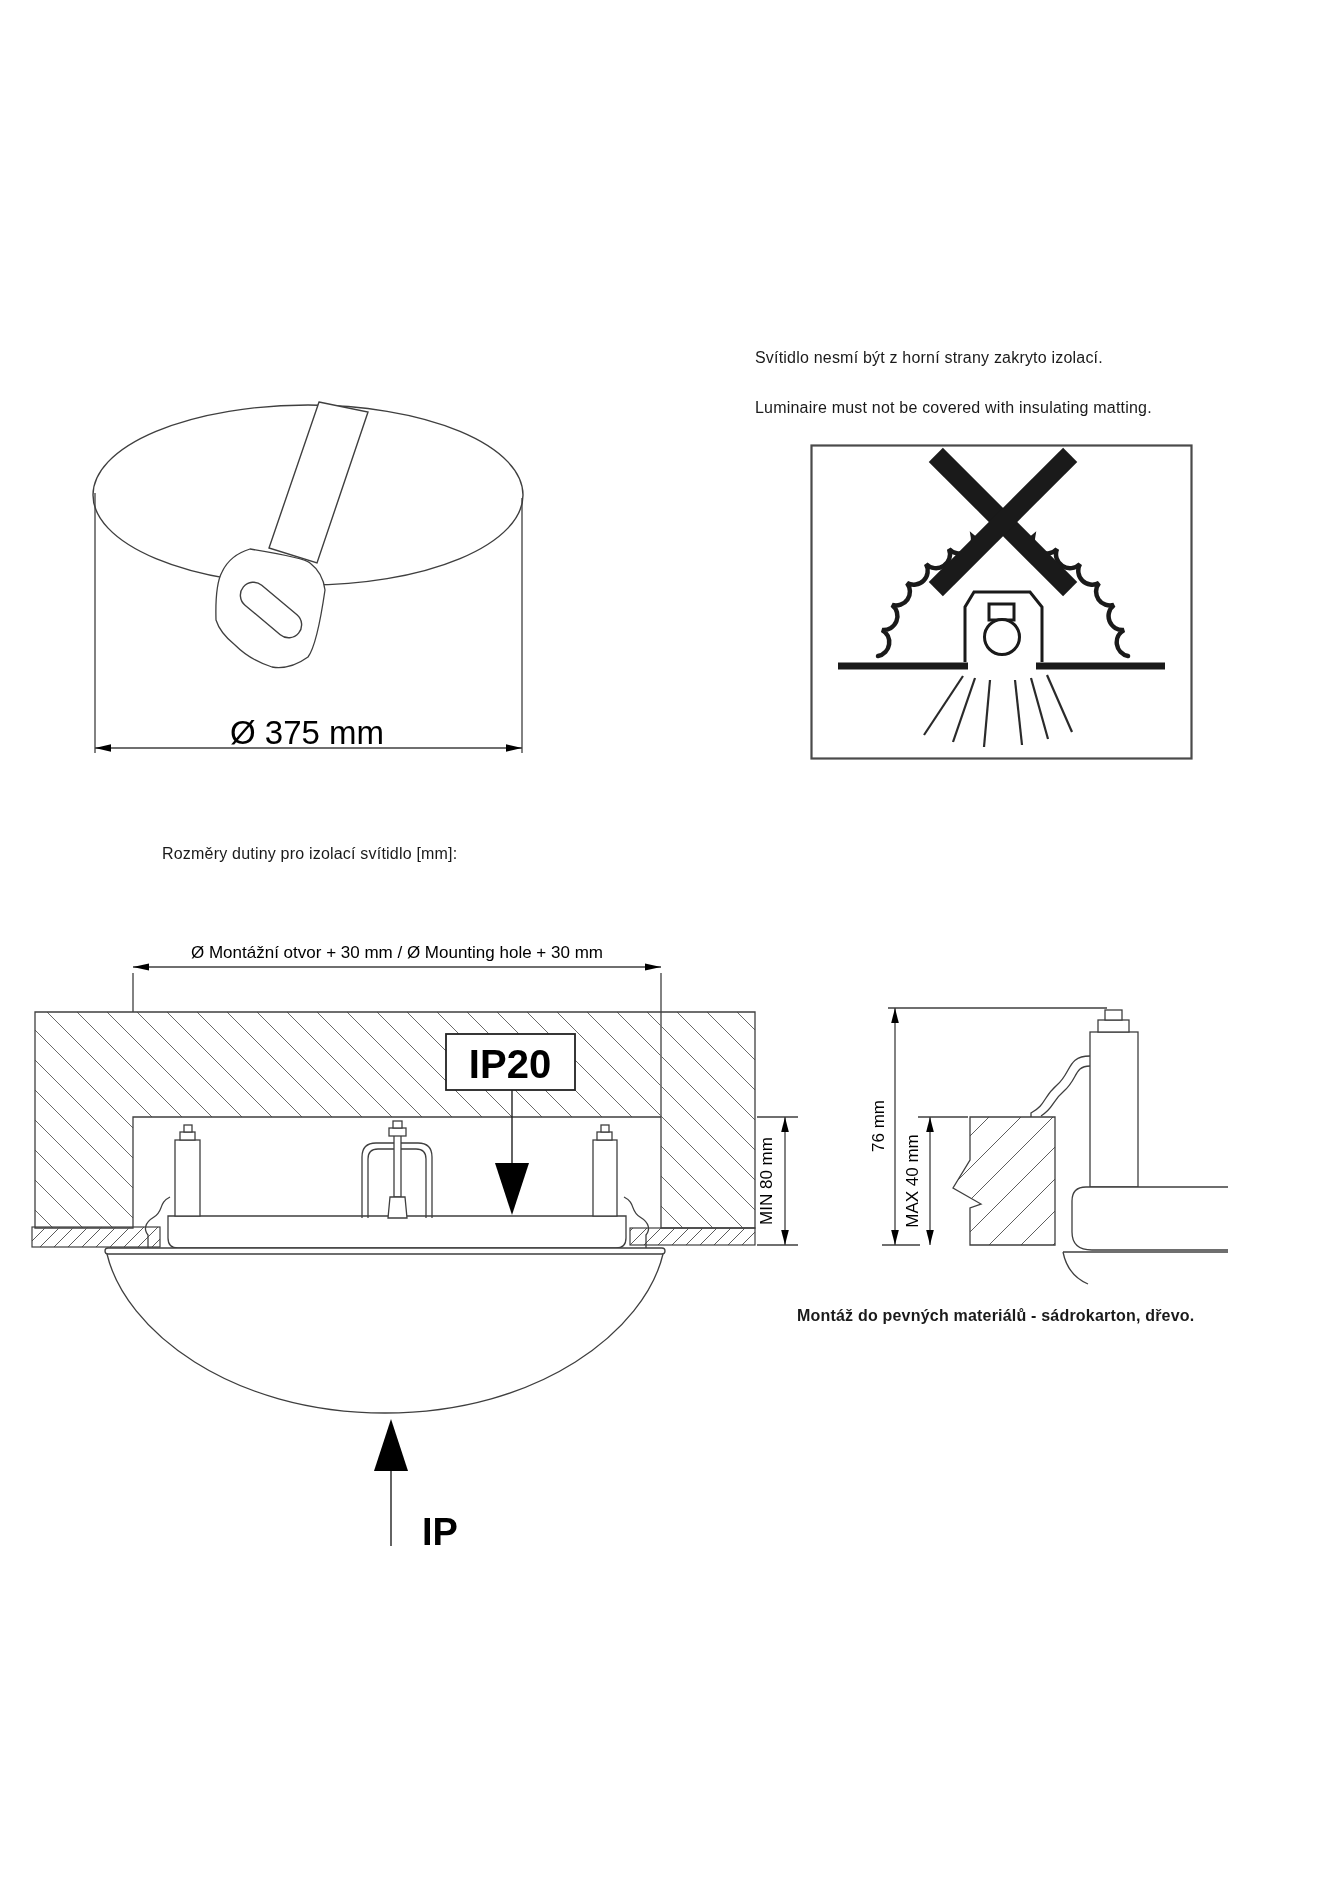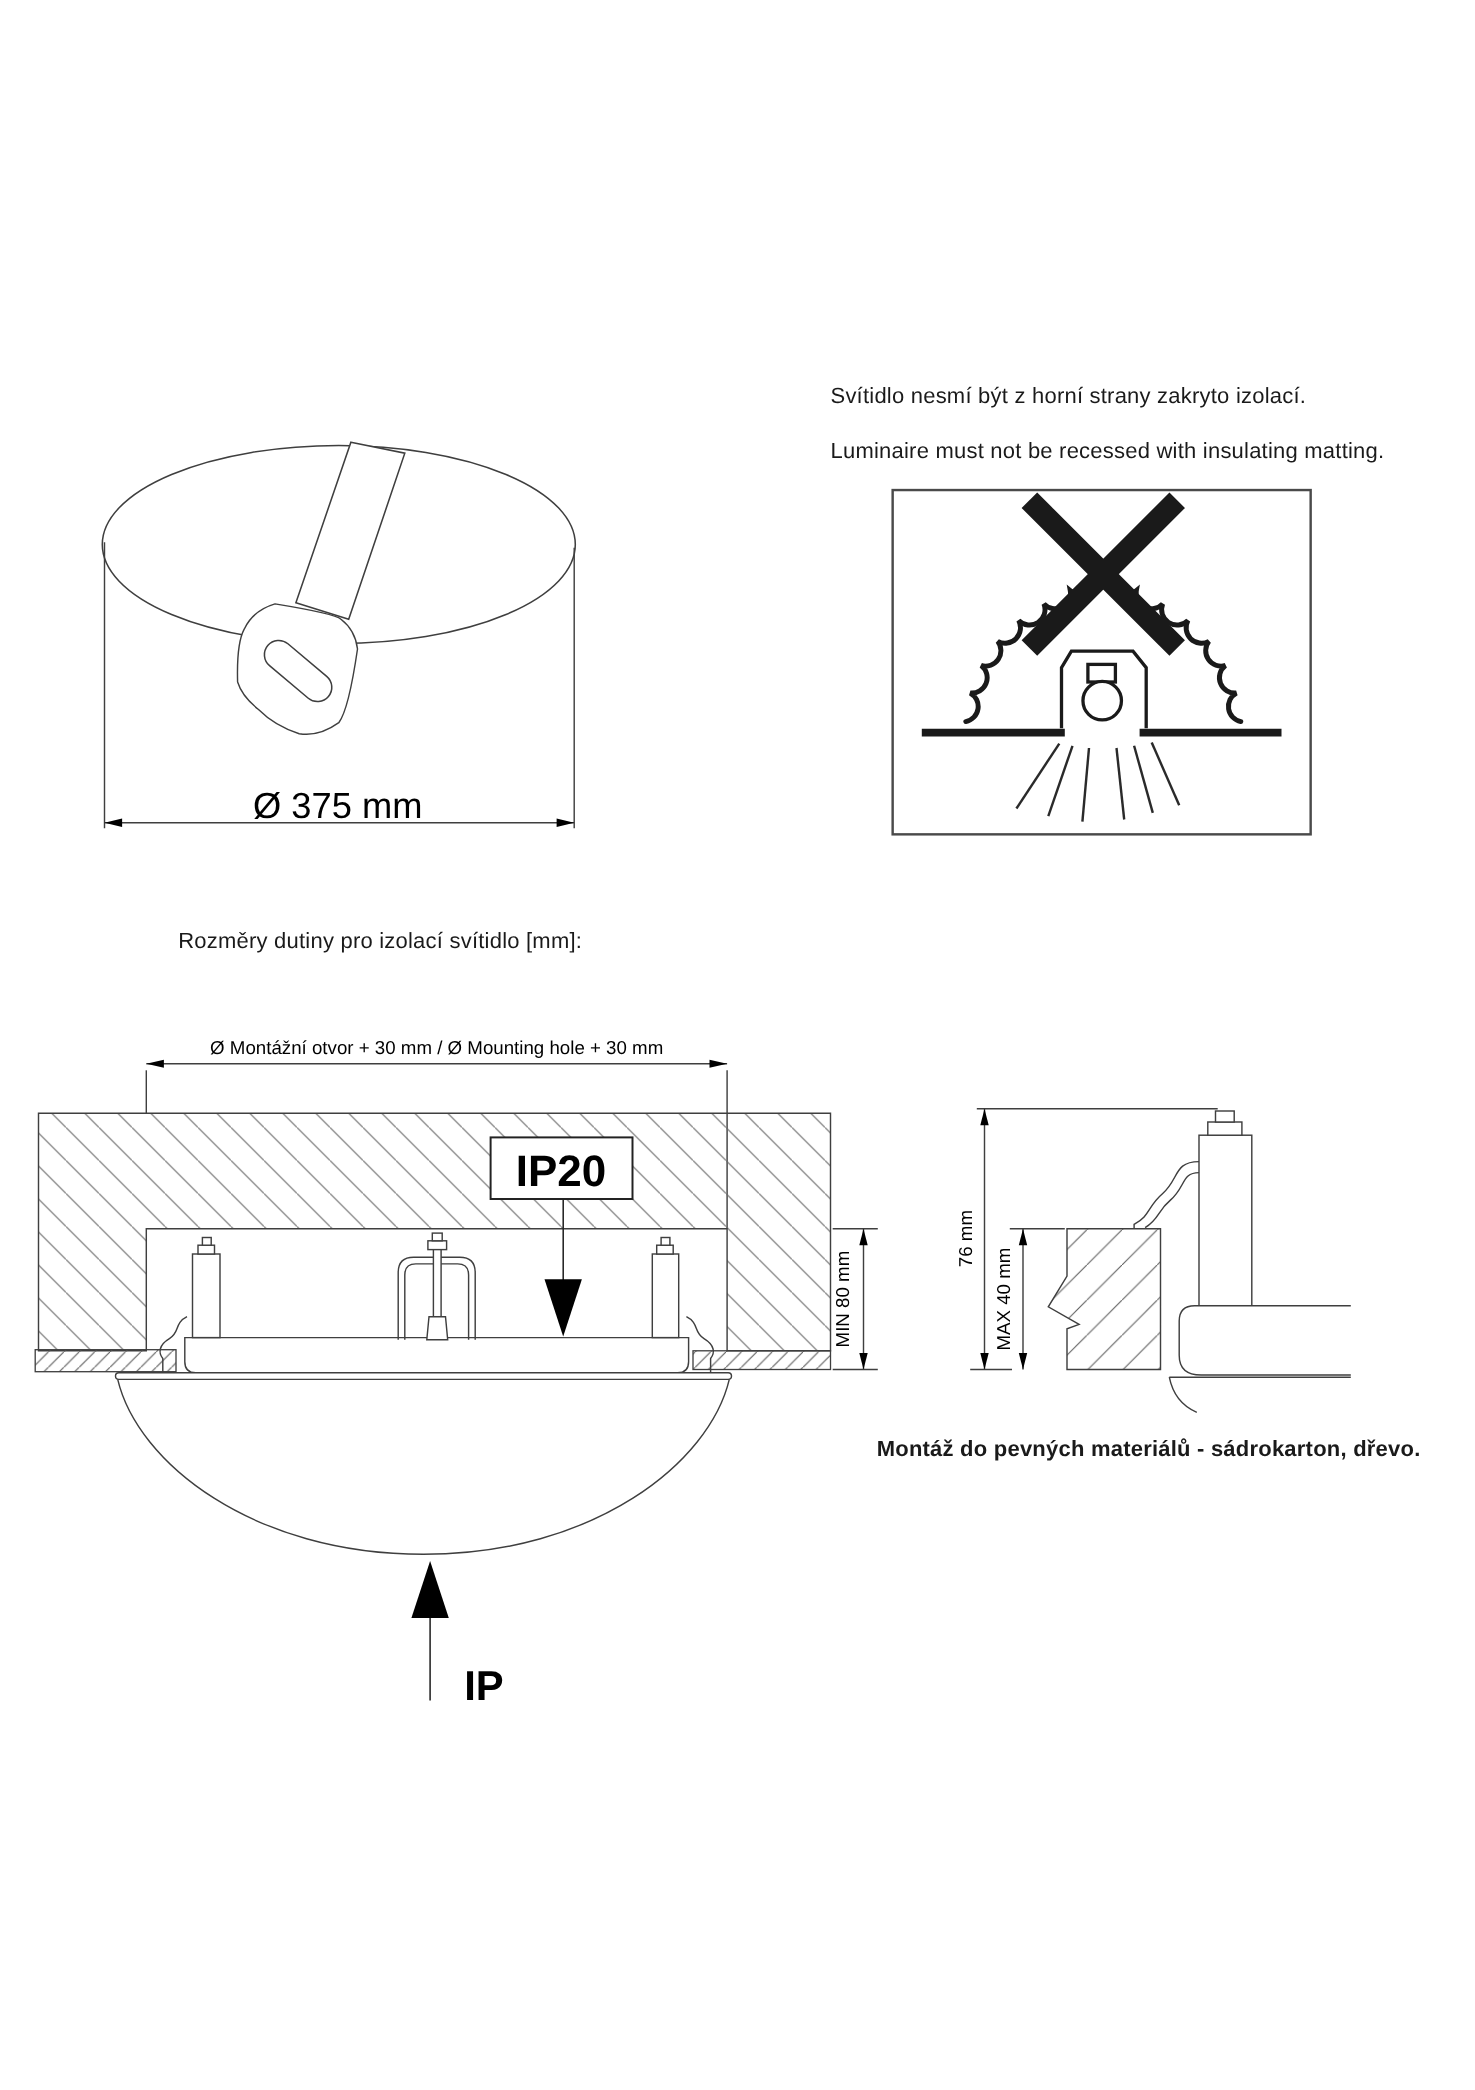--- a/index.html
+++ b/index.html
@@ -1,19 +1,19 @@
 <!DOCTYPE html>
 <html><head>
 <meta charset="utf-8">
 <style>
   html,body{margin:0;padding:0;background:#e8e8e8;}
   .page{position:relative;width:1341px;height:1900px;background:#ffffff;overflow:hidden;
         font-family:"Liberation Sans", sans-serif;color:#111;}
   .abs{position:absolute;}
-  .note{font-size:20px;color:#1a1a1a;white-space:nowrap;letter-spacing:0.2px;}
+  .note{font-size:16px;color:#1a1a1a;white-space:nowrap;letter-spacing:0.2px;}
   svg{position:absolute;overflow:visible;}
   svg text{font-family:"Liberation Sans", sans-serif;fill:#000;}
   .thin{stroke:#3f3f3f;stroke-width:1.3;fill:none;}
   .white{fill:#ffffff;stroke:#3f3f3f;stroke-width:1.3;}
 </style>
 </head>
 <body>
 
 <div class="page">
 
@@ -30,21 +30,21 @@
       <line class="thin" x1="40" y1="178" x2="40" y2="438"></line>
       <line class="thin" x1="467" y1="183" x2="467" y2="438"></line>
       <line class="thin" x1="40" y1="433" x2="467" y2="433"></line>
       <polygon points="40,433 56,429.2 56,436.8" fill="#000"></polygon>
       <polygon points="467,433 451,429.2 451,436.8" fill="#000"></polygon>
       <text x="252" y="429" text-anchor="middle" font-size="33">Ø 375 mm</text>
     </g>
   </svg>
 
   <div class="abs note" style="left:755px;top:349px;">Svítidlo nesmí být z horní strany zakryto izolací.</div>
-  <div class="abs note" style="left:755px;top:399px;">Luminaire must not be recessed with insulating matting.</div>
+  <div class="abs note" style="left:755px;top:399px;">Luminaire must not be covered with insulating matting.</div>
 
   <svg class="abs" style="left:810px;top:444px;" width="383" height="316" viewBox="0 0 383 316">
     <rect x="1.5" y="1.5" width="380" height="313" fill="#ffffff" stroke="#4a4a4a" stroke-width="2.2"></rect>
     <g stroke="#1a1a1a" stroke-width="4.5" fill="none" stroke-linecap="round">
       <path d="M68,212 A14 14 0 0 0 72,186 A14 14 0 0 0 82,161 A14 14 0 0 0 97,139 A14 14 0 0 0 116,120 A14 14 0 0 0 139,105 A14 14 0 0 0 163,93 A14 14 0 0 0 186,82"></path>
     </g>
     <g stroke="#1a1a1a" stroke-width="4.5" fill="none" stroke-linecap="round">
       <path d="M200,82 A14 14 0 0 0 223,93 A14 14 0 0 0 247,105 A14 14 0 0 0 270,120 A14 14 0 0 0 289,139 A14 14 0 0 0 304,161 A14 14 0 0 0 314,186 A14 14 0 0 0 318,212"></path>
     </g>
     <g fill="#1a1a1a" transform="translate(193,78)">

